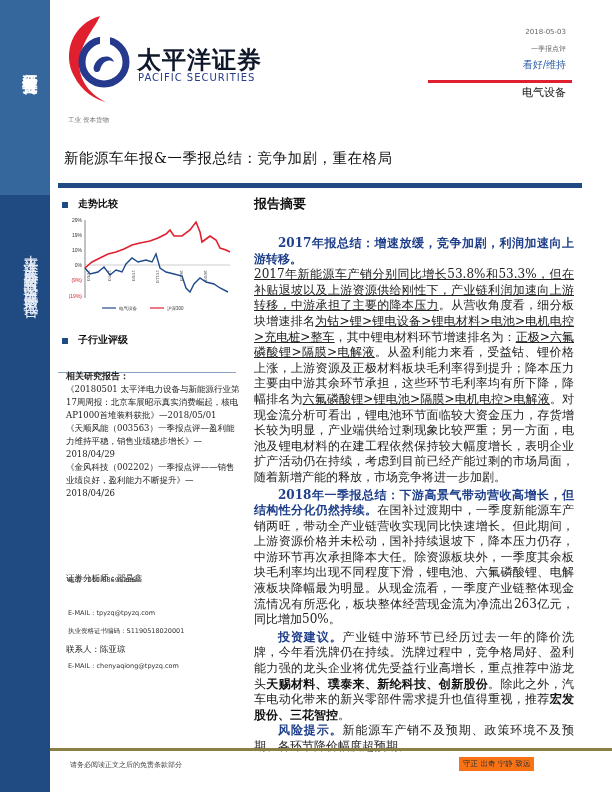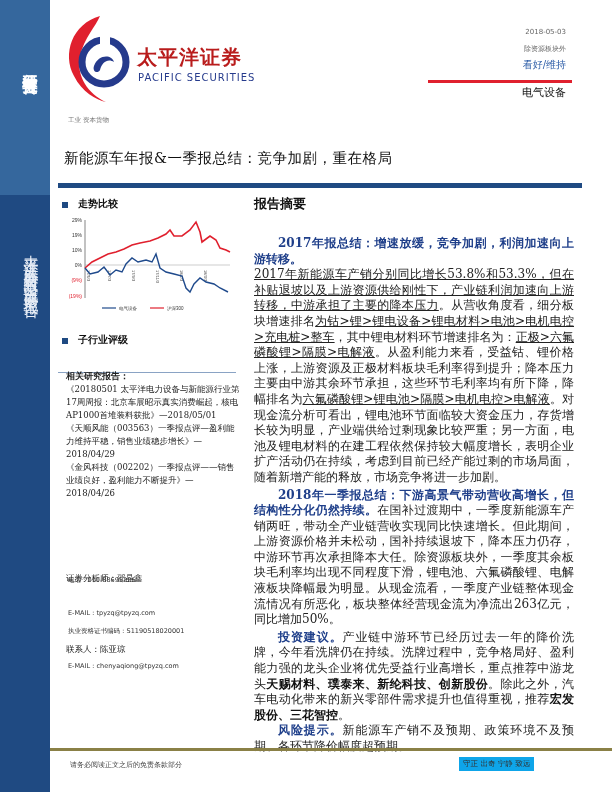--- a/index.html
+++ b/index.html
@@ -7,21 +7,21 @@
          font-family: "DejaVu Serif", serif; color: #222; }
   .sidebar { position: absolute; left: 0; top: 0; width: 50px; height: 792px; background: #1f4a82; }
   .sidebar-top { position: absolute; left: 0; top: 0; width: 50px; height: 195px; background: #35679d; }
   .vtext { position: absolute; left: 0; width: 50px; text-align: center; color: #fff; writing-mode: vertical-rl;
            text-orientation: upright; }
   .vtext.top { top: 62px; font-size: 15px; font-weight: bold; letter-spacing: 1px; left: 11px; width: 28px; }
   .vtext.mid { top: 243px; font-size: 15px; letter-spacing: 3px; left: 10px; width: 30px; color: #e8eef7; }
 
   .logo { position: absolute; left: 62px; top: 14px; width: 70px; height: 90px; }
   .brand-cn { position: absolute; left: 137px; top: 44px; font-family: "DejaVu Sans", sans-serif; font-weight: bold;
-              font-size: 20px; color: #b91c1c; letter-spacing: 1px; }
+              font-size: 24px; color: #0f172a; letter-spacing: 1px; }
   .brand-en { position: absolute; left: 138px; top: 72px; font-family: "DejaVu Sans", sans-serif; font-size: 10px;
               color: #253a8c; letter-spacing: 1px; }
   .hdr-right { position: absolute; right: 46px; text-align: right; font-family: "DejaVu Sans", sans-serif; }
   .hdr-date { top: 28px; font-size: 7px; color: #666; }
   .hdr-type { top: 44px; font-size: 7px; color: #666; }
   .hdr-rating { top: 58px; font-size: 10px; color: #2e5ea8; }
   .red-line { position: absolute; left: 428px; top: 80px; width: 144px; height: 3px; background: #e0202e; }
   .hdr-sector { top: 85px; font-size: 11px; color: #111; }
   .category { position: absolute; left: 68px; top: 116px; font-size: 6.5px; color: #777; font-family: "DejaVu Sans", sans-serif; }
   .title { position: absolute; left: 64px; top: 149px; font-size: 14.5px; color: #111; letter-spacing: 0.5px; }
@@ -39,42 +39,42 @@
   .abstract-title { position: absolute; left: 254px; top: 195px; font-size: 13px; font-weight: bold; color: #111; }
   .body { position: absolute; left: 254px; width: 320px; font-size: 12px; line-height: 15.6px; color: #222; text-align: justify; }
   .body p { text-indent: 0; }
   .lead { color: #1f3f8a; font-weight: bold; }
   .indent { padding-left: 24px; }
   .u { text-decoration: underline; }
   .b { font-weight: bold; color: #111; }
 
   .footer-bar { position: absolute; left: 50px; top: 748px; width: 562px; height: 3px; background: #8a8046; }
   .footer-left { position: absolute; left: 70px; top: 760px; font-size: 7px; color: #444; }
-  .footer-right { position: absolute; left: 459px; top: 757px; font-size: 7.5px; color: #333; background: #0ea5e9; padding: 2px 4px; }
+  .footer-right { position: absolute; left: 459px; top: 757px; font-size: 7.5px; color: #333; background: #f97316; padding: 2px 4px; }
 </style>
 </head>
 <body>
 
 <div class="sidebar">
   <div class="sidebar-top"></div>
   <div class="vtext top">行业研究报告</div>
   <div class="vtext mid">太平洋证券股份有限公司证券研究报告</div>
 </div>
 
 <svg class="logo" viewBox="0 0 70 90">
   <path d="M38 2 C10 10 0 40 12 62 C20 78 34 86 44 88 C26 80 14 62 18 42 C22 24 34 12 38 2 Z" fill="#e0202e"></path>
   <circle cx="42" cy="48" r="22" fill="none" stroke="#253a8c" stroke-width="7"></circle>
   <path d="M32 52 C36 40 50 40 52 48 C46 44 40 48 38 56 C36 60 30 58 32 52 Z" fill="#253a8c"></path>
   <rect x="38" y="18" width="10" height="14" fill="#fff"></rect>
 </svg>
 <div class="brand-cn">太平洋证券</div>
 <div class="brand-en">PACIFIC SECURITIES</div>
 
 <div class="hdr-right hdr-date">2018-05-03</div>
-<div class="hdr-right hdr-type">除资源板块外</div>
+<div class="hdr-right hdr-type">一季报点评</div>
 <div class="hdr-right hdr-rating">看好/维持</div>
 <div class="red-line"></div>
 <div class="hdr-right hdr-sector">电气设备</div>
 
 <div class="category">工业 资本货物</div>
 <div class="title">新能源车年报&amp;一季报总结：竞争加剧，重在格局</div>
 <div class="title-rule"></div>
 
 <div class="sec-head" style="left:62px; top:197px;">
   <span class="sq"></span><span>走势比较</span>

